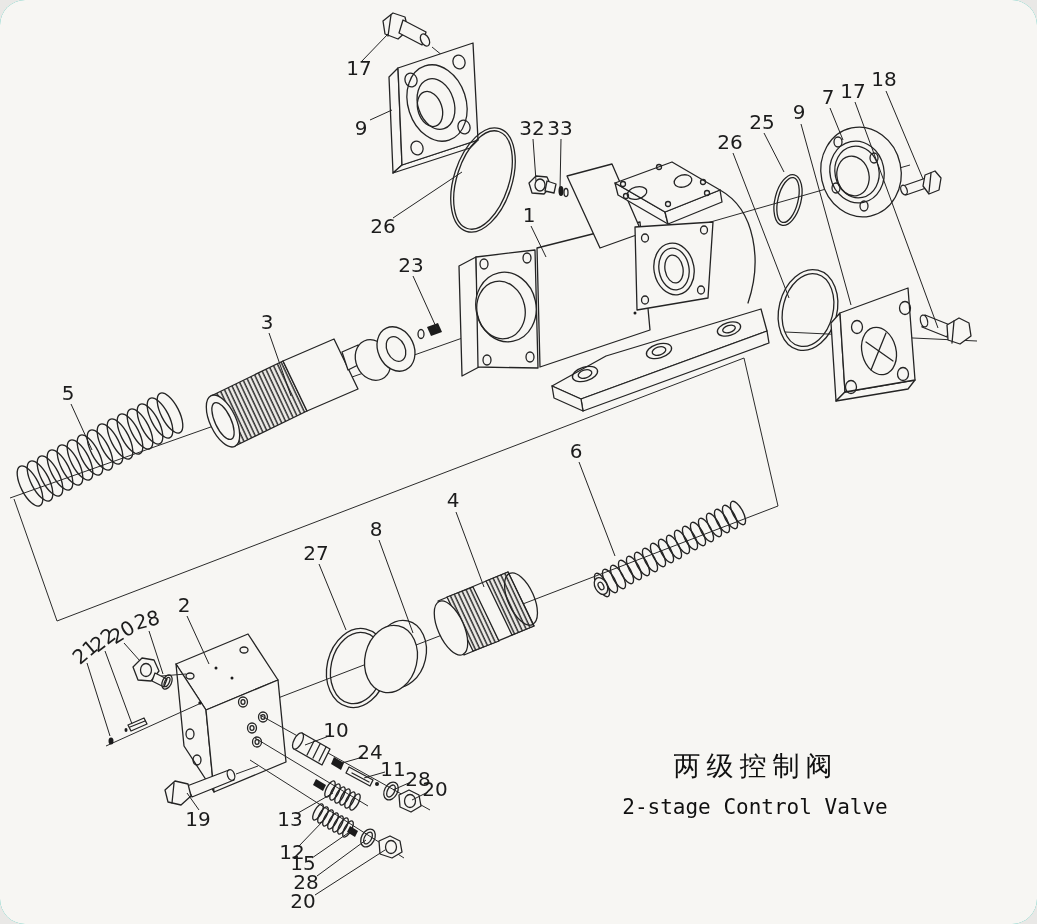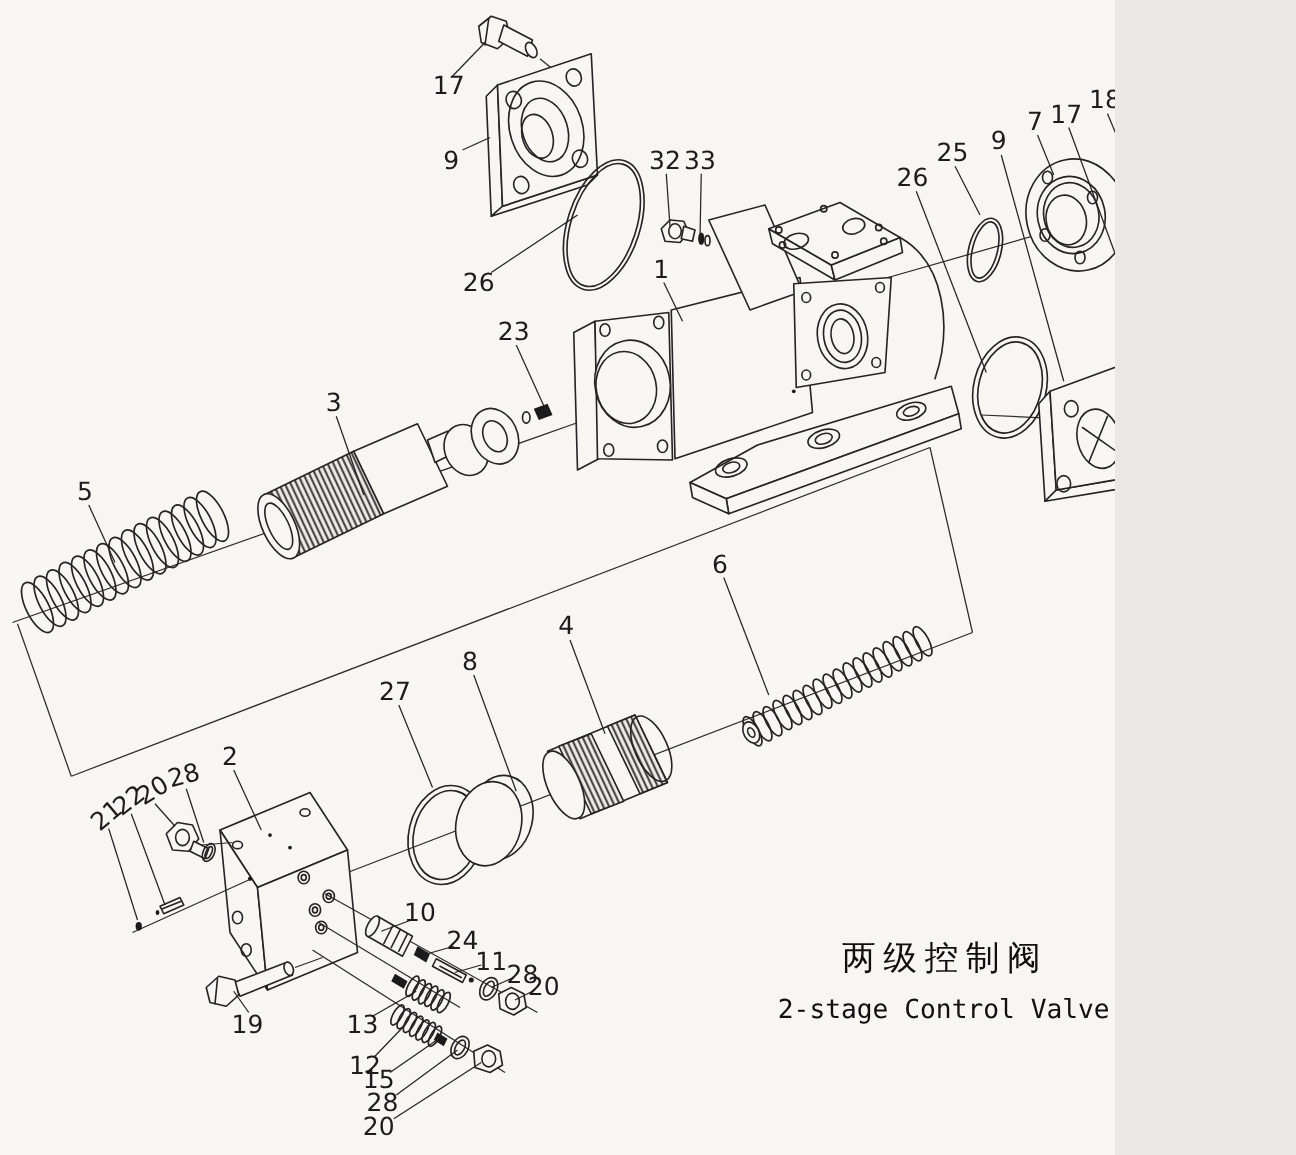--- a/index.html
+++ b/index.html
@@ -1,17 +1,17 @@
 <!DOCTYPE html>
 <html><head>
 <meta charset="utf-8">
 <style>
   html,body{margin:0;padding:0;background:#e9e8e6;}
-  .stage{position:relative;width:892px;height:924px;background:#14b8a6;overflow:hidden;
-         font-family:"DejaVu Sans",sans-serif;}
+  .stage{position:relative;width:1037px;height:924px;background:#14b8a6;overflow:hidden;
+         font-family:"DejaVu Sans",sans-serif;border-radius:25px;}
   svg{display:block}
   .ln{stroke:#242424;stroke-width:1.3;fill:none;stroke-linejoin:round;stroke-linecap:round}
   .fl{fill:#f7f6f3}
   .dk{fill:#1b1b1b;stroke:none}
   .thin{stroke:#2b2b2b;stroke-width:1;fill:none}
   .coil{stroke:#242424;stroke-width:1.35;fill:none}
   .ldr{stroke:#242424;stroke-width:1;fill:none}
   .lbl{font-family:"DejaVu Sans",sans-serif;font-size:20px;fill:#1c1c1c}
   .tcn{font-family:"DejaVu Sans",sans-serif;font-size:27px;letter-spacing:6px;fill:#101010}
   .ten{font-family:"DejaVu Sans Mono","Liberation Mono",monospace;font-size:21px;fill:#101010}

